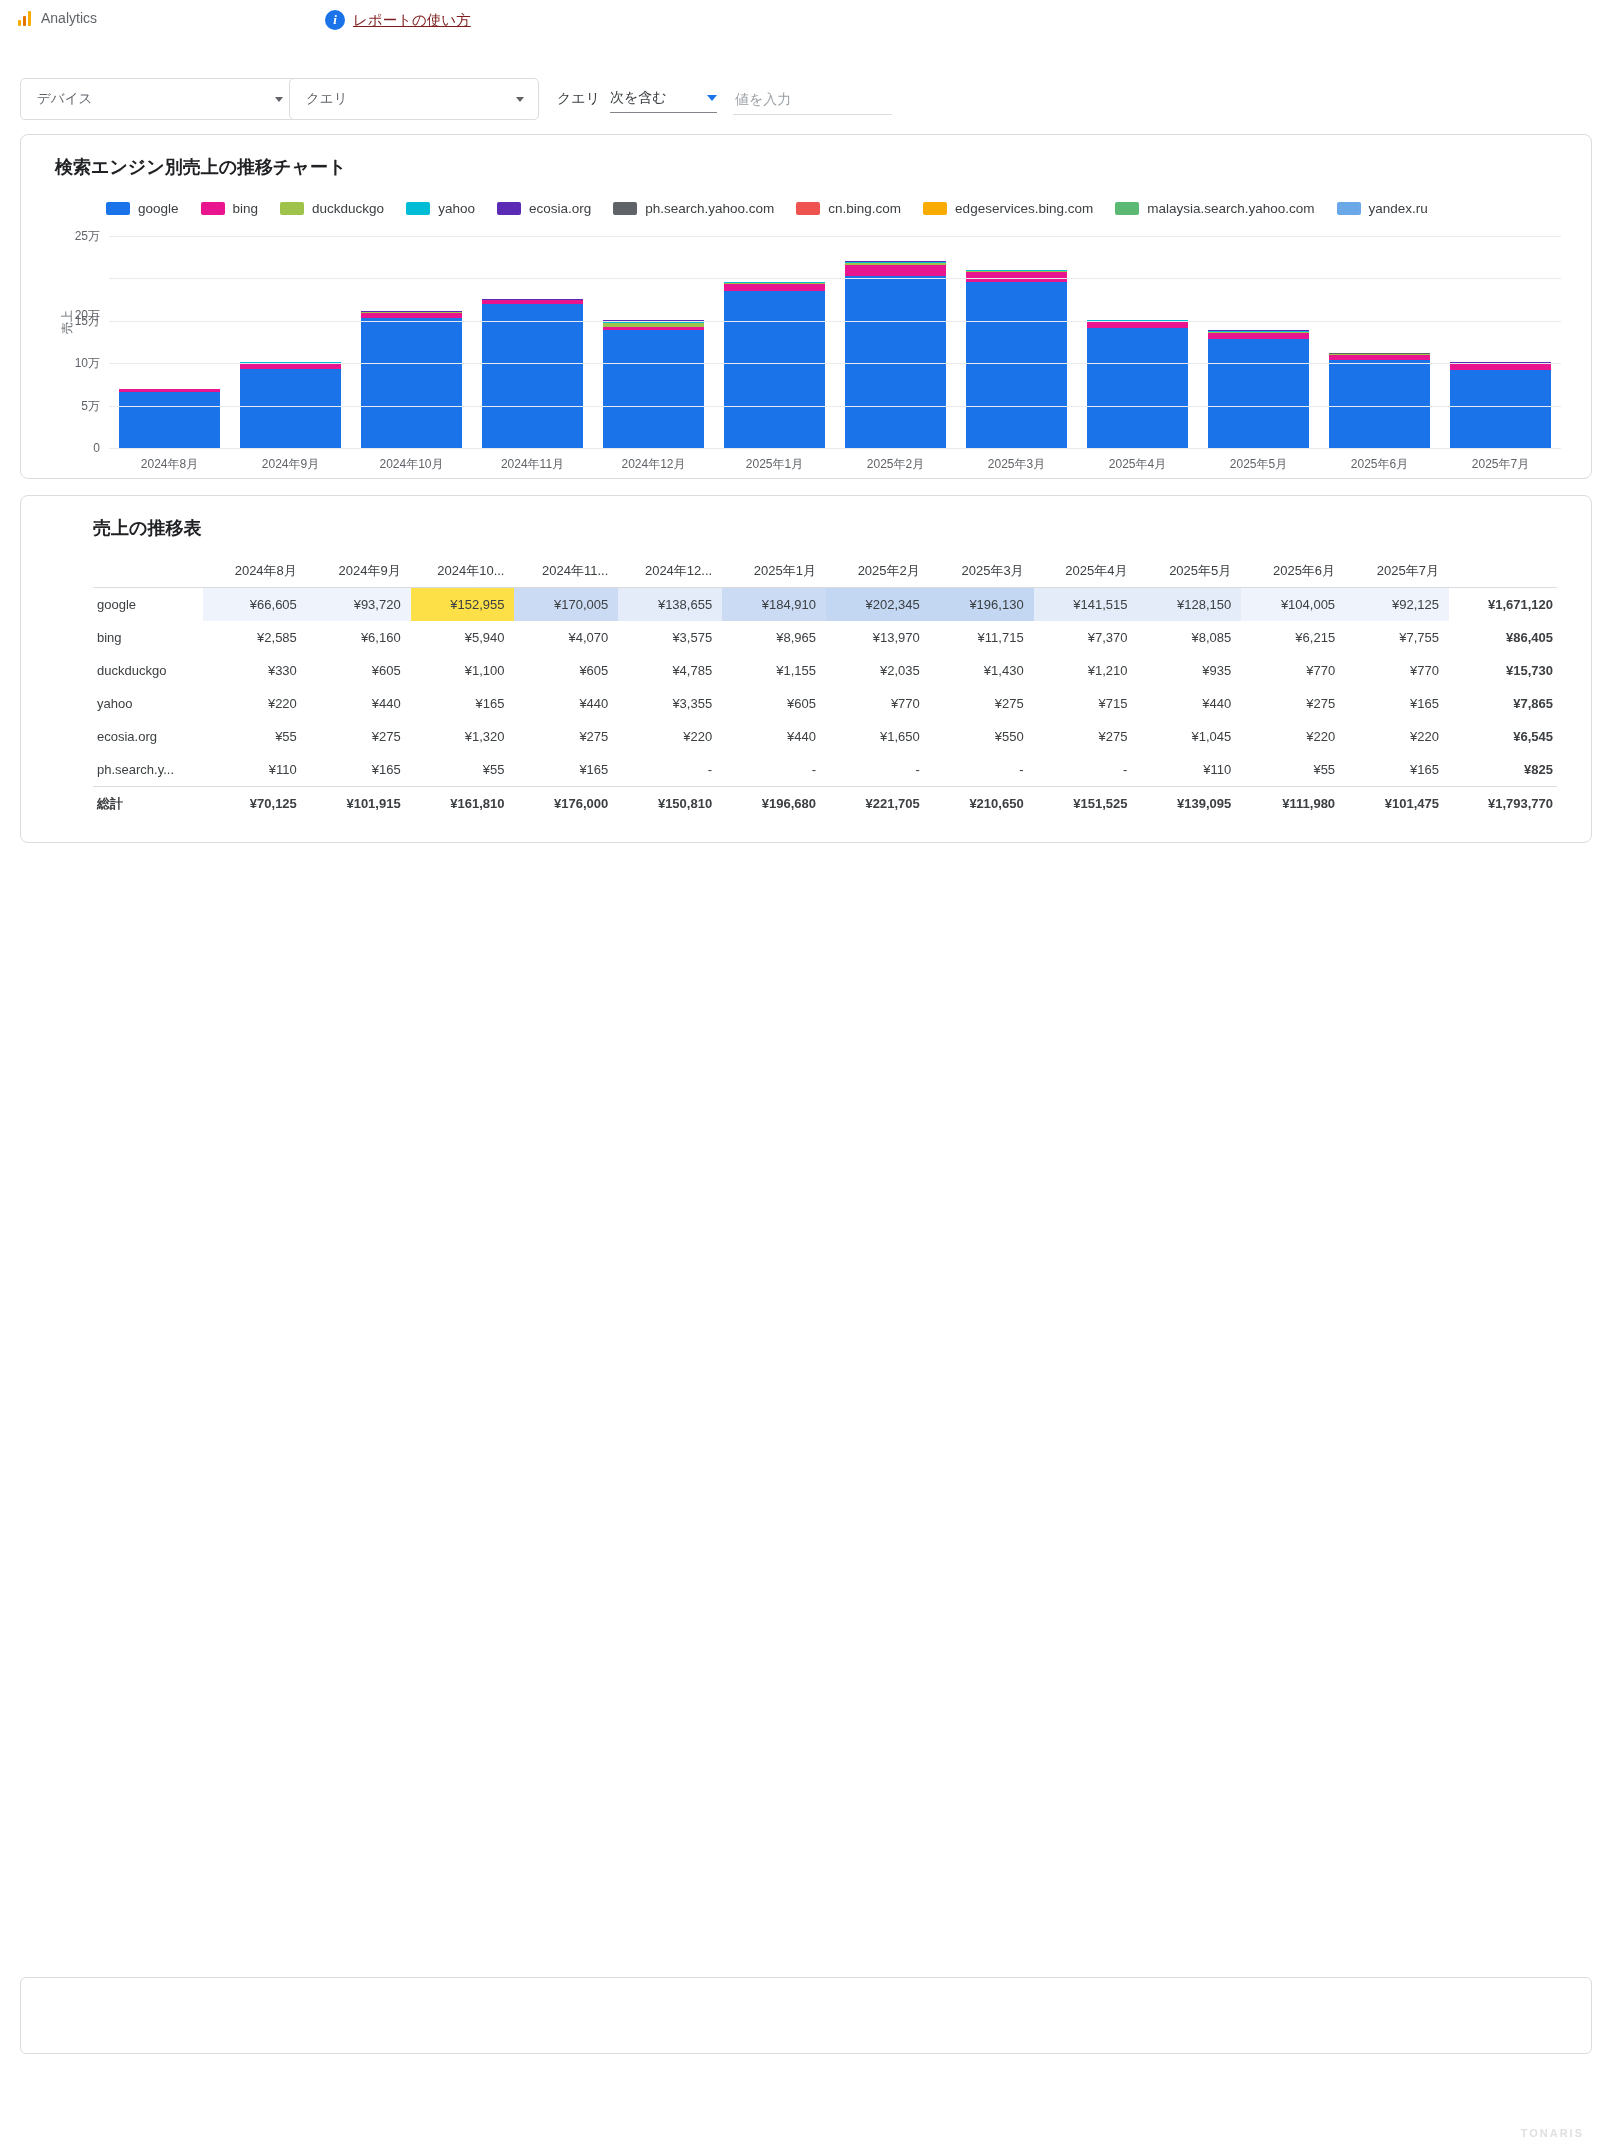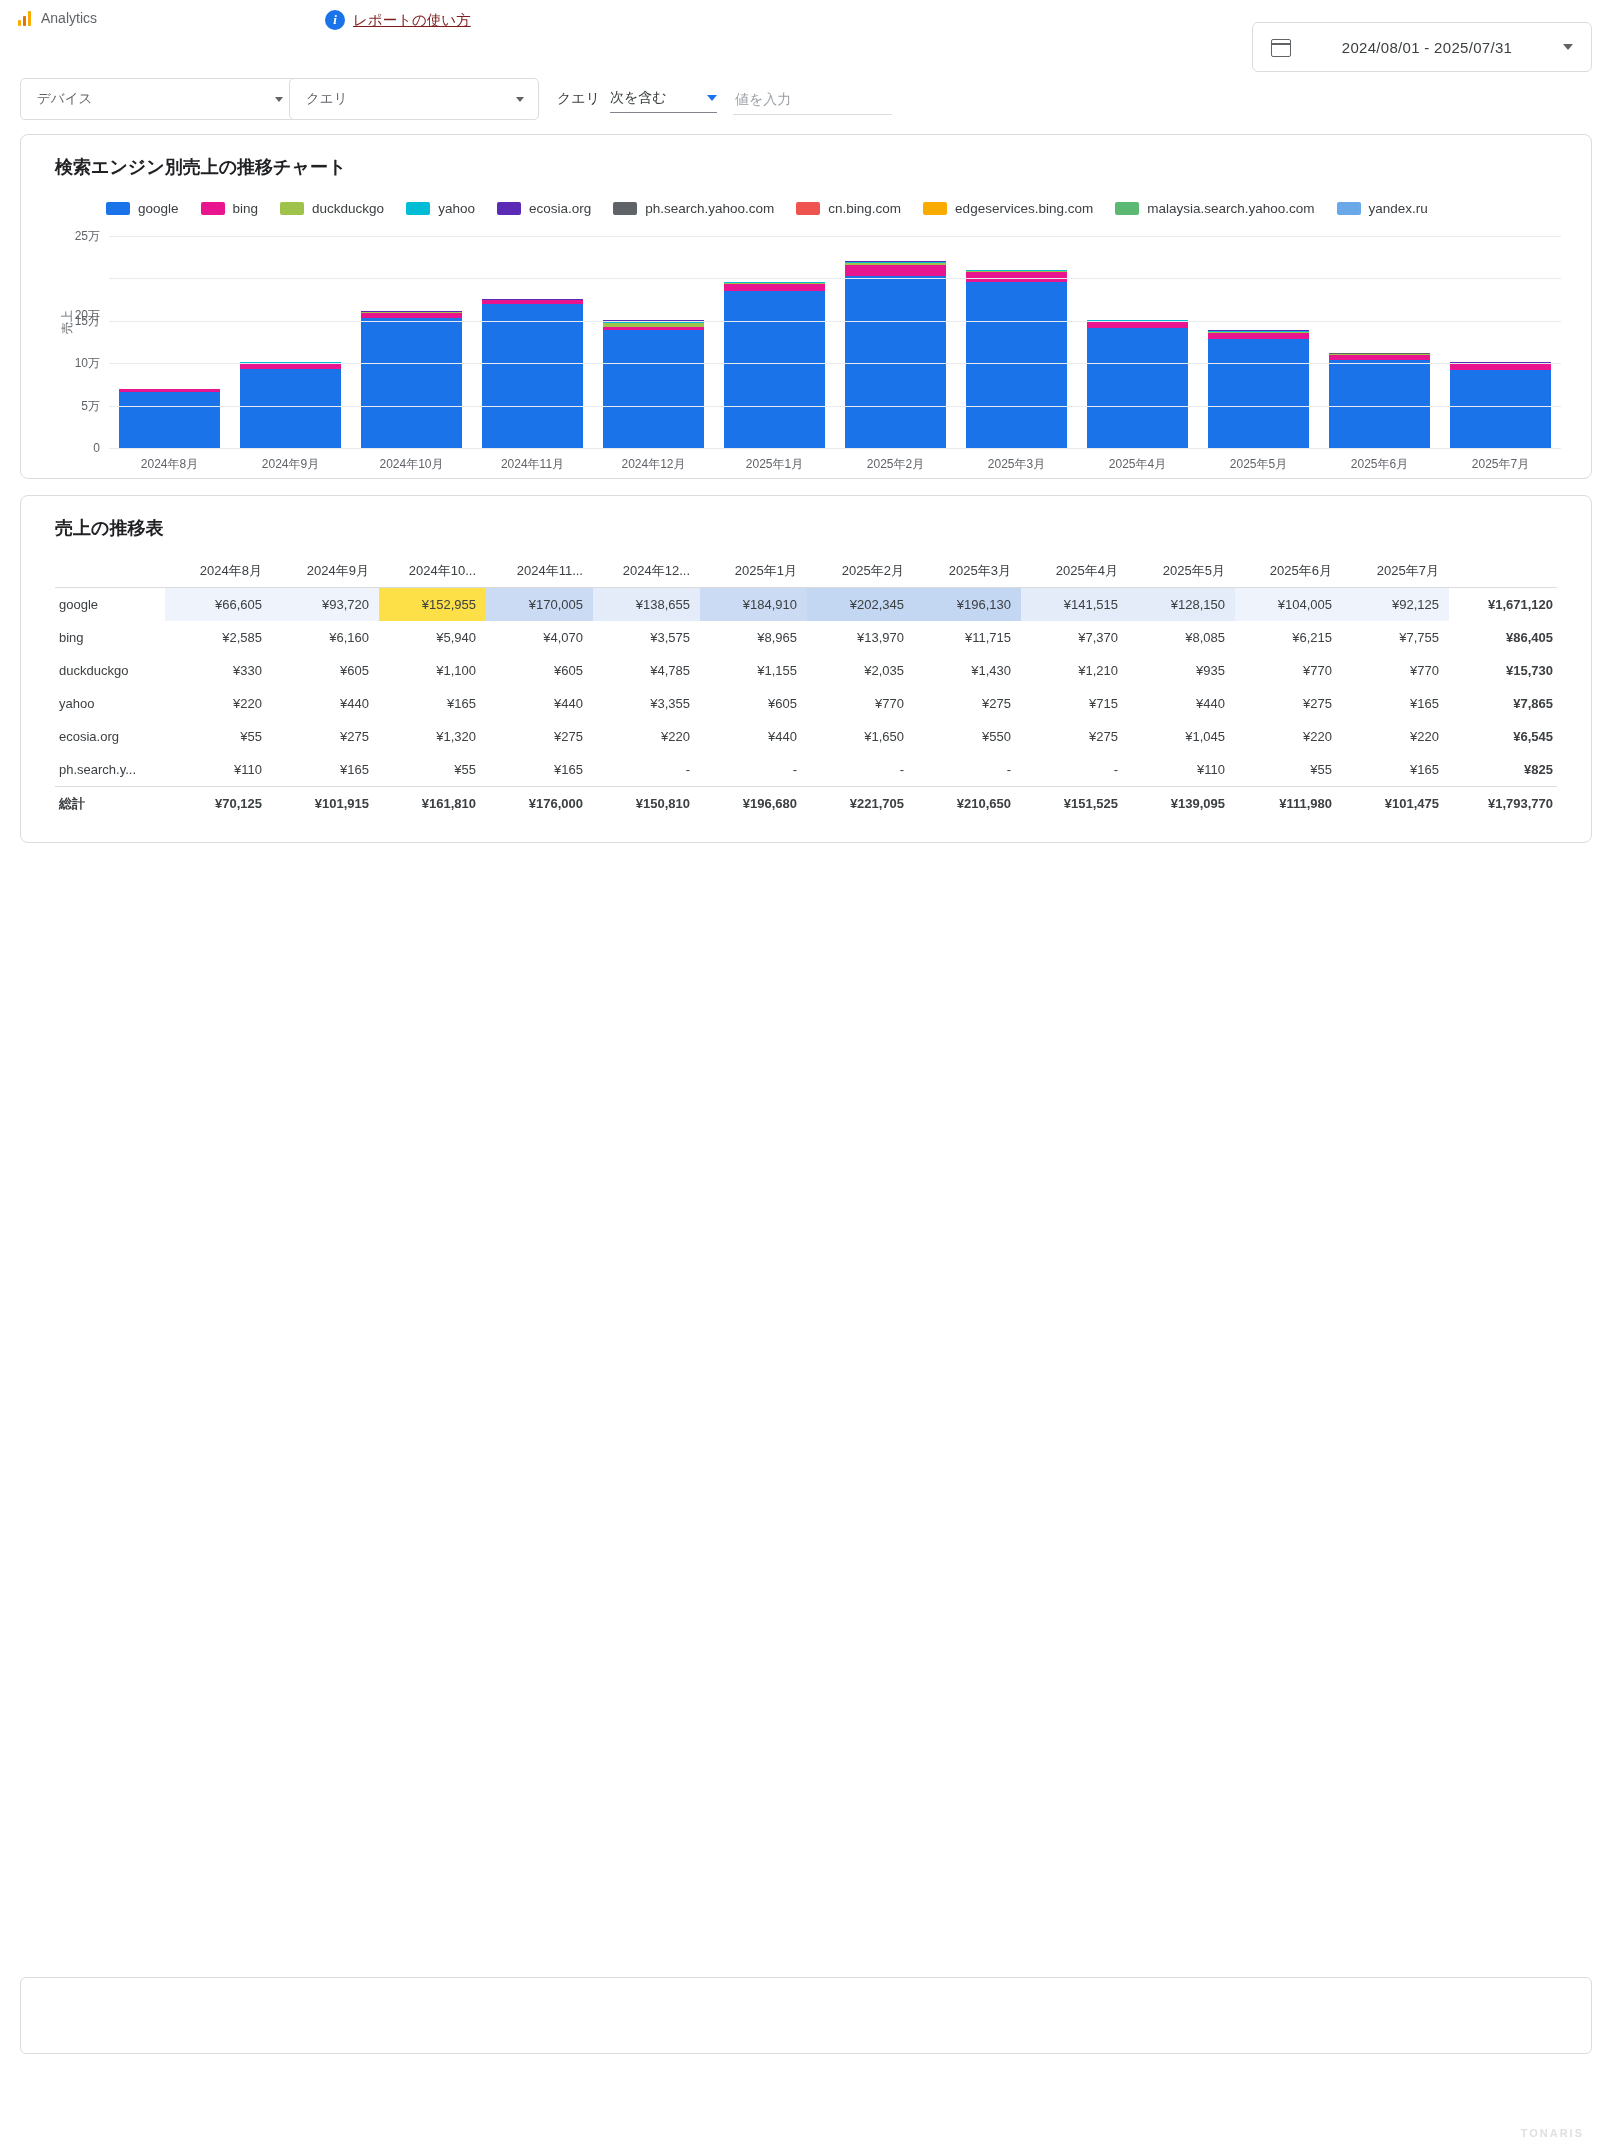--- a/index.html
+++ b/index.html
@@ -69,21 +69,21 @@
   .plot{position:absolute;left:88px;right:30px;top:8px;height:212px;}
   .gridline{position:absolute;left:0;right:0;height:1px;background:#e8eaed;}
   .ytick{position:absolute;right:100%;margin-right:9px;font-size:12px;color:#5f6368;transform:translateY(-50%);white-space:nowrap;}
   .bars{position:absolute;left:0;right:0;bottom:0;top:0;display:flex;align-items:flex-end;justify-content:space-around;}
   .barcol{width:7.0%;display:flex;flex-direction:column;justify-content:flex-end;height:100%;}
   .seg{width:100%;display:block;}
   .xlabels{position:absolute;left:88px;right:30px;top:228px;display:flex;justify-content:space-around;}
   .xlabels span{width:7.6%;text-align:center;font-size:12px;color:#5f6368;}
 
   
-  .tbl-card{margin-top:16px;padding-bottom:22px;}
+  .tbl-card{margin-top:16px;padding-bottom:22px;padding-left:38px;}
   table{border-collapse:collapse;width:calc(100% - 68px);margin:14px 34px 0 34px;table-layout:fixed;}
   th,td{font-size:13px;color:#3c4043;padding:0;height:33px;vertical-align:middle;}
   th.col-head{text-align:right;font-weight:normal;color:#3c4043;padding-right:10px;border-bottom:1px solid #dadce0;}
   th.first{text-align:left;padding-left:4px;}
   th.total-head{text-align:right;font-weight:bold;padding-right:4px;}
   td.name{text-align:left;padding-left:4px;}
   td.num{text-align:right;padding-right:10px;}
   td.tot{text-align:right;padding-right:4px;font-weight:bold;}
   tr.total-row td{font-weight:bold;border-top:1px solid #dadce0;}
   .metric-label{text-align:right;font-size:12.5px;font-weight:bold;color:#3c4043;padding:0 4px 2px 0;}
@@ -114,25 +114,20 @@
         </span>
       <span class="brand-text">Analytics</span>
     </div>
 
     <div class="help">
       <span class="info-icon">i</span>
       <a href="#">レポートの使い方</a>
     </div>
 
 
-    <div class="datepicker">
-      <span class="dp-cal"></span>
-      <span class="dp-text">2024/08/01 - 2025/07/31</span>
-      <span class="dp-arrow"></span>
-    </div>
   </div>
 
   <div class="filters">
     <div class="select" id="sel-device">
       <span class="lbl">デバイス</span>
       <span class="car"></span>
     </div>
     <div class="select" id="sel-query">
       <span class="lbl">クエリ</span>
       <span class="car"></span>

